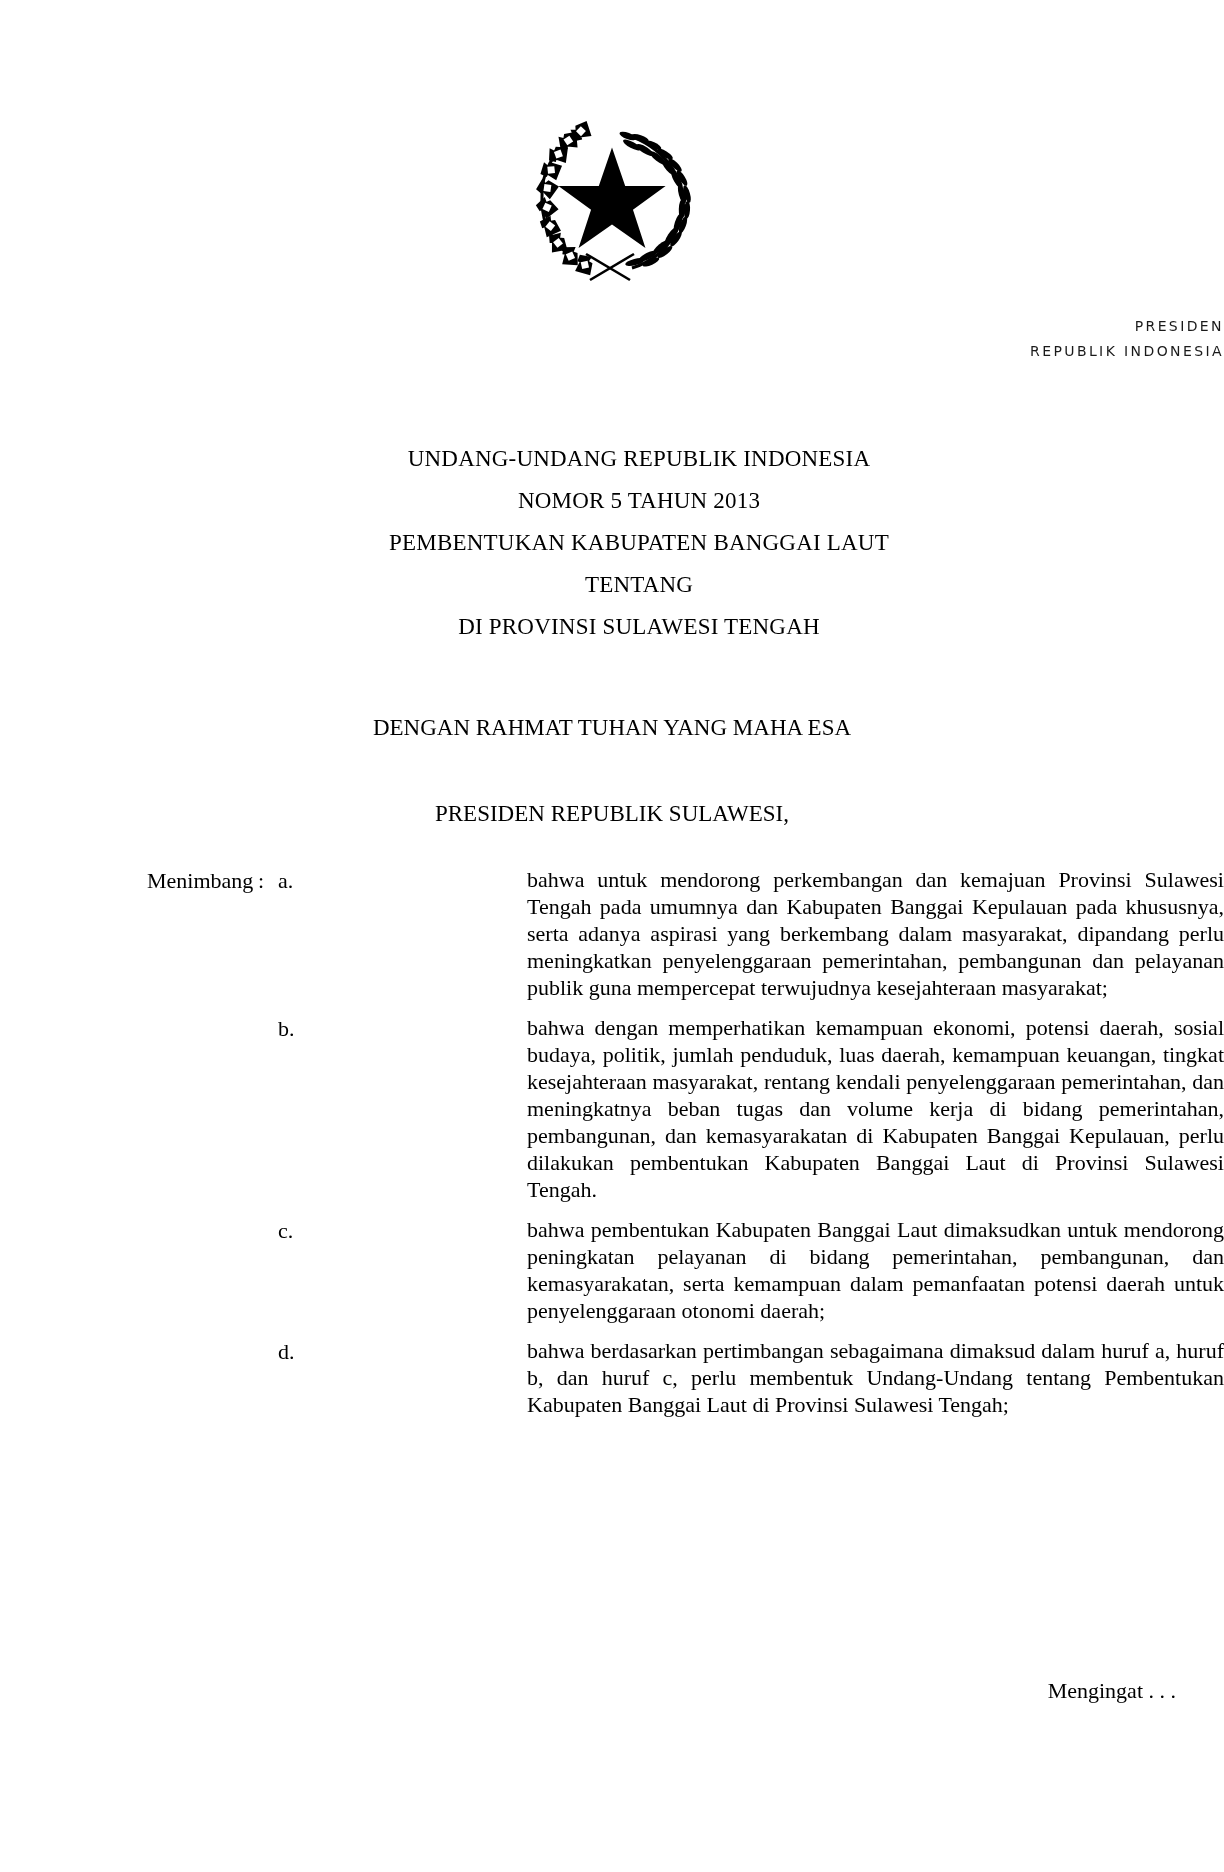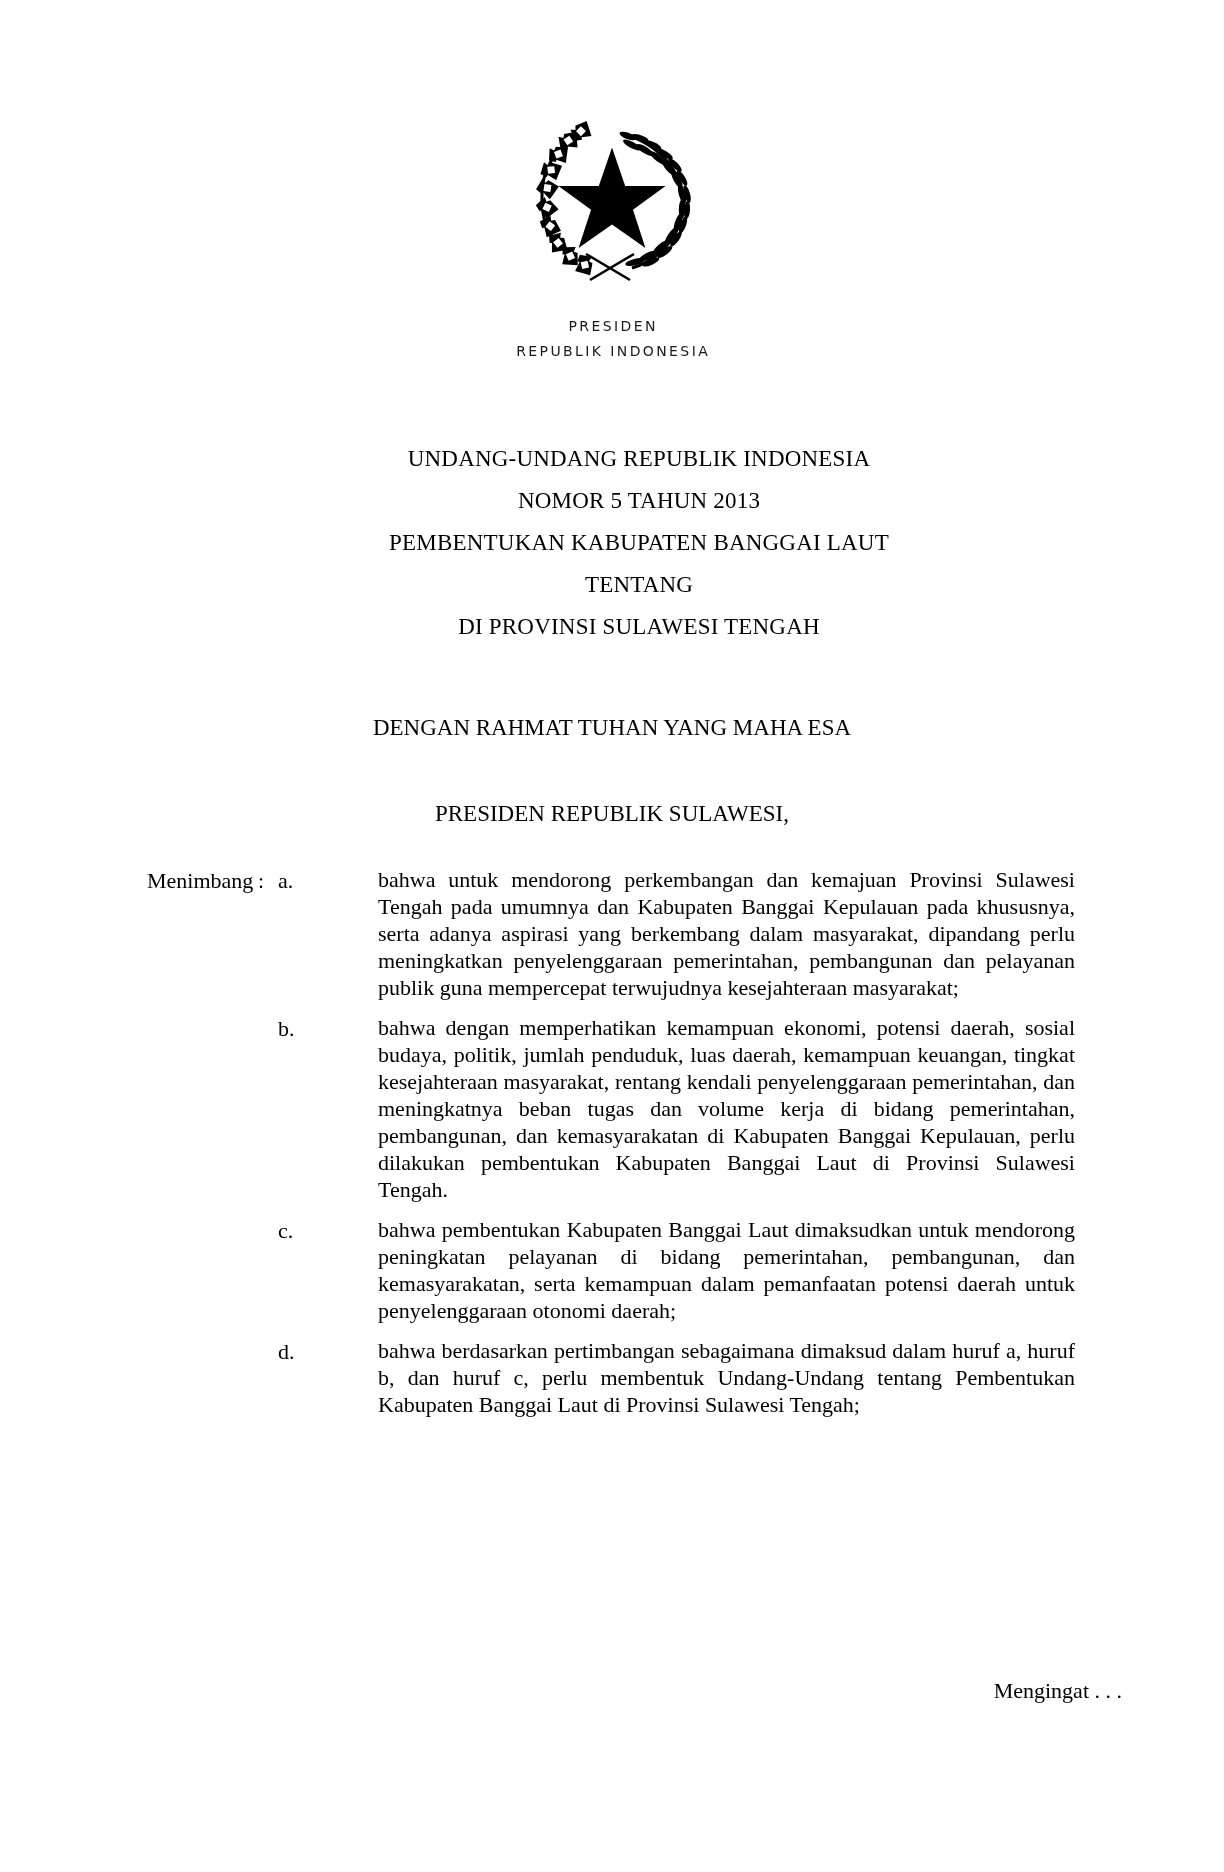--- a/index.html
+++ b/index.html
@@ -19,21 +19,21 @@
     overflow: hidden;
     margin: 0 auto;
   }
 
   
   .emblem-block {
     position: absolute;
     left: 0;
     top: 112px;
     width: 1224px;
-    text-align: center;
+    text-align: right;
   }
   .emblem-svg {
     display: block;
     margin: 0 auto;
     width: 200px;
     height: 172px;
   }
   .emblem-caption {
     margin-top: 30px;
     font-family: "DejaVu Sans", "Liberation Sans", sans-serif;
@@ -79,20 +79,21 @@
     position: absolute;
     left: 0;
     top: 866px;
     width: 1224px;
   }
   .cons-row {
     position: relative;
     display: flex;
     align-items: flex-start;
     margin-bottom: 13px;
+    justify-content: flex-end;
   }
   .cons-label {
     position: absolute;
     left: 147px;
     top: 0;
     width: 130px;
     font-size: 22px;
     line-height: 29px;
     white-space: nowrap;
   }
@@ -121,21 +122,21 @@
     hyphens: none;
   }
 
   
   .footer {
     position: absolute;
     left: 0;
     top: 1676px;
     width: 1224px;
     text-align: right;
-    padding-right: 102px;
+    padding-right: 48px;
     box-sizing: border-box;
     font-size: 22px;
     line-height: 29px;
   }
 </style>
 </head>
 <body>
 
 <div class="page">
 

